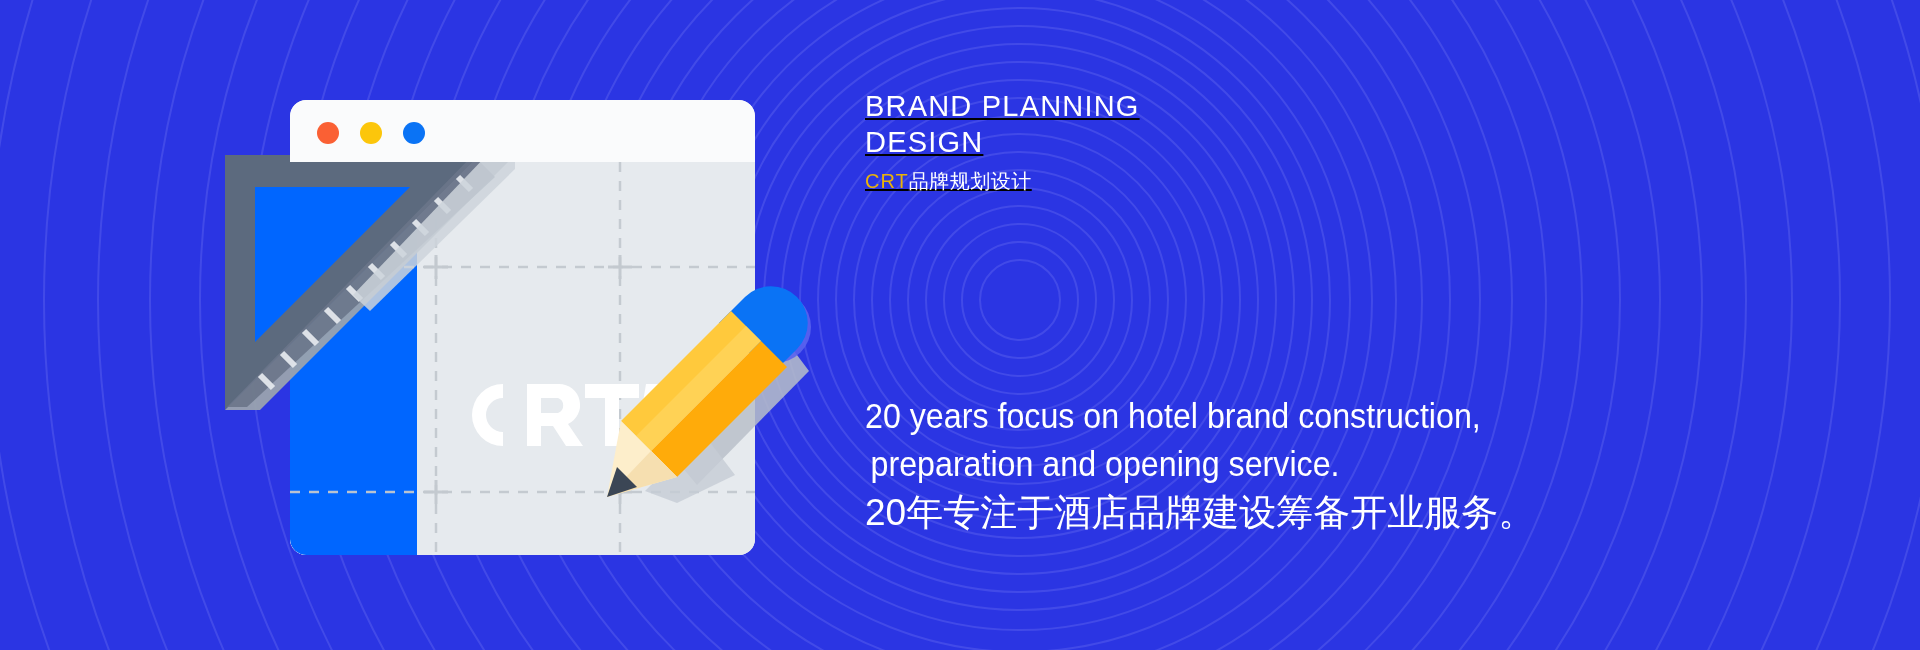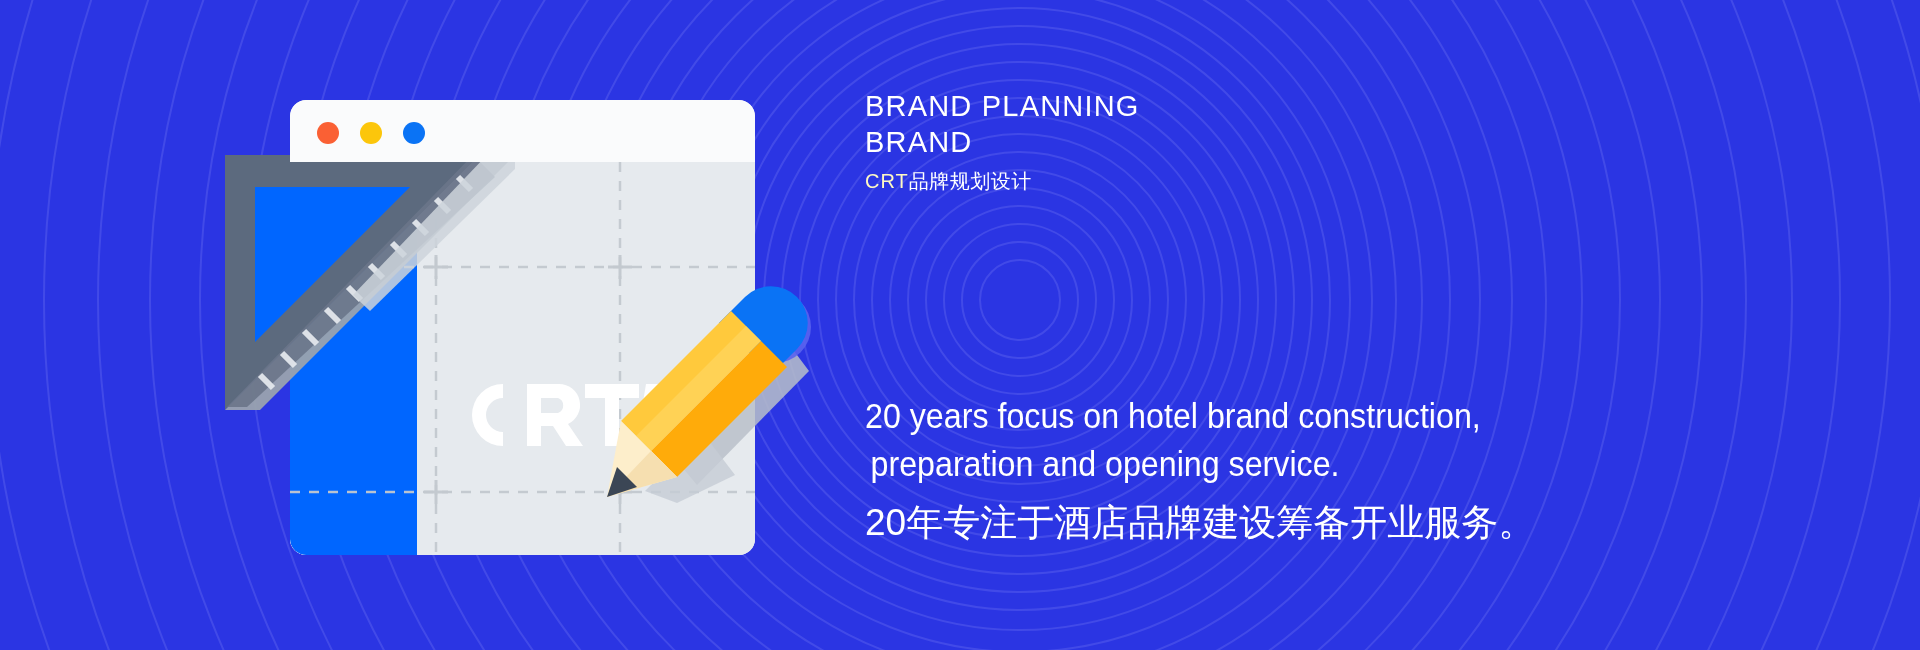--- a/index.html
+++ b/index.html
@@ -82,60 +82,61 @@
   .ruler { position:absolute; left:225px; top:155px; width:290px; height:265px; }
 
   
   .pencil { position:absolute; left:585px; top:275px; width:240px; height:240px; }
 
   
   .headline {
     position:absolute;
     left:865px; top:88px;
     width:640px;
+    text-decoration:underline;
   }
   .headline .line {
     color:#ffffff;
     font-size:29px;
     line-height:36px;
     letter-spacing:1.2px;
     font-weight:400;
     white-space:nowrap;
   }
   .headline .cn {
     margin-top:8px;
     font-size:20px;
     line-height:26px;
     color:#ffffff;
     letter-spacing:0.5px;
     white-space:nowrap;
   }
   .headline .cn .crt-red {
-    color:#fef9c3;
+    color:#eab308;
     letter-spacing:1px;
   }
 
   .slogan {
     position:absolute;
     left:865px; top:392px;
     width:960px;
   }
   .slogan .en {
     color:#ffffff;
     font-size:35px;
     line-height:48px;
     font-weight:400;
     letter-spacing:0px;
     transform:scaleX(0.92);
     transform-origin:left center;
     white-space:nowrap;
   }
   .slogan .en.l2 { padding-left:6px; }
   .slogan .zh {
-    margin-top:10px;
+    margin-top:0;
     color:#ffffff;
     font-size:37px;
     line-height:50px;
     letter-spacing:0px;
     white-space:nowrap;
   }
 </style>
 </head>
 <body>
 
@@ -276,21 +277,21 @@
       <div class="card-titlebar">
         <span class="dot d1"></span>
         <span class="dot d2"></span>
         <span class="dot d3"></span>
       </div>
     </div>
   </div>
 
   <div class="headline">
     <div class="line">BRAND PLANNING</div>
-    <div class="line">BRAND</div>
+    <div class="line">DESIGN</div>
     <div class="cn">
       <span class="crt-red">CRT</span><span>品牌规划设计</span>
     </div>
   </div>
 
   <div class="slogan">
     <div class="en">20 years focus on hotel brand construction,</div>
     <div class="en l2">preparation and opening service.</div>
     <div class="zh">20年专注于酒店品牌建设筹备开业服务。</div>
   </div>

